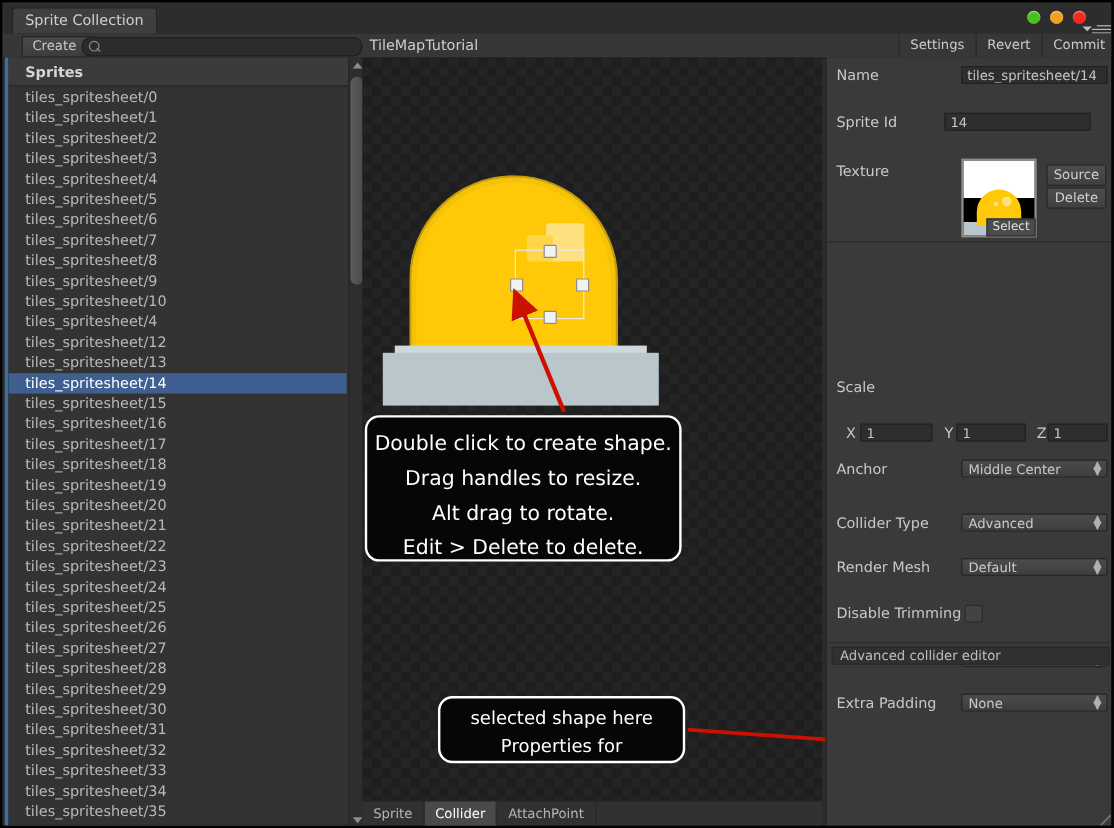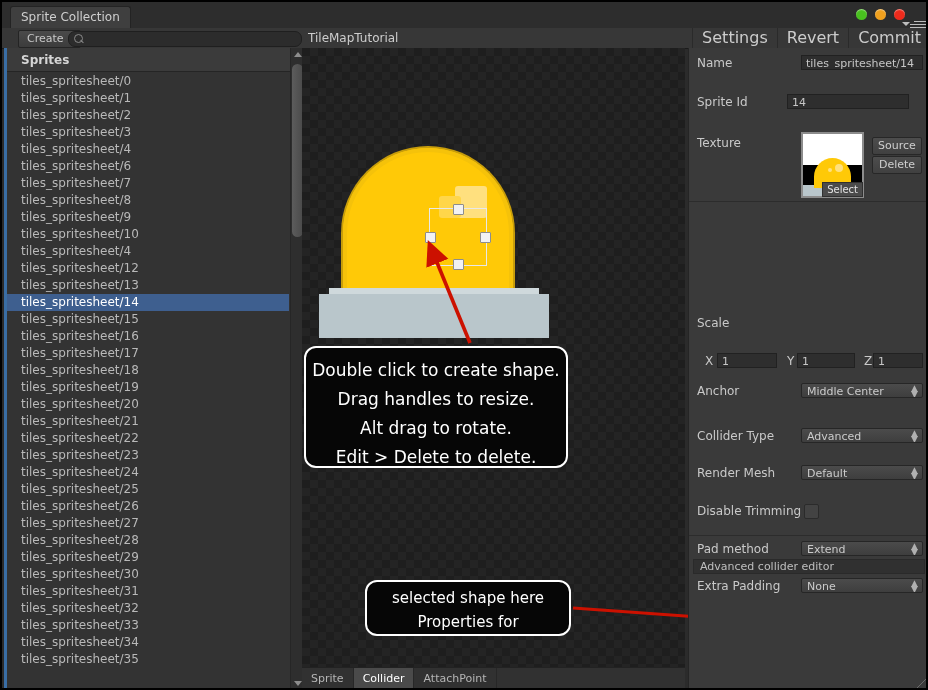--- a/index.html
+++ b/index.html
@@ -81,21 +81,21 @@
     content:"";position:absolute;left:5px;top:6px;width:4px;height:1px;
     background:#8a8a8a;transform:rotate(45deg);
   }
   .doc-title{
     position:absolute;left:306px;top:3px;
     color:#cdcdcd;font-size:12px;line-height:15px;
   }
   .tb-right{position:absolute;right:0;top:0;height:20px;display:flex;}
   .tb-right .tbtn{
     height:20px;padding:0 9px;line-height:20px;
-    color:#cccccc;font-size:16px;
+    color:#cccccc;font-size:11px;
     background:#373737;border-left:1px solid #2a2a2a;
   }
 
   
   .leftpanel{
     position:absolute;left:2px;top:46px;width:296px;height:642px;
     background:#333333;
     border-left:3px solid #3a6ea5;
     box-sizing:border-box;
   }
@@ -280,21 +280,20 @@
   }
   .checkbox{
     position:absolute;left:115px;top:2px;width:13px;height:13px;
     background:#434343;border:1px solid #2b2b2b;border-radius:2px;
   }
   .ace-header{
     position:absolute;left:4px;width:232px;height:15px;
     background:#303030;border:1px solid #2a2a2a;
     color:#bfbfbf;font-size:11px;line-height:14px;padding-left:6px;
     box-sizing:border-box;
-    margin-top:20px;
   }
   .grip{
     position:absolute;right:2px;bottom:2px;width:9px;height:9px;
     background:
       linear-gradient(135deg,transparent 45%,#6a6a6a 45%,#6a6a6a 55%,transparent 55%);
   }
 </style>
 </head>
 <body>
 
@@ -336,20 +335,21 @@
   <div class="leftpanel">
     <div class="list-header">
       <span>Sprites</span>
     </div>
     <div class="list-body" id="sprite-list-body">
         <div class="sprite-row">tiles_spritesheet/0</div>
         <div class="sprite-row">tiles_spritesheet/1</div>
         <div class="sprite-row">tiles_spritesheet/2</div>
         <div class="sprite-row">tiles_spritesheet/3</div>
         <div class="sprite-row">tiles_spritesheet/4</div>
+        <div class="sprite-row">tiles_spritesheet/5</div>
         <div class="sprite-row">tiles_spritesheet/6</div>
         <div class="sprite-row">tiles_spritesheet/7</div>
         <div class="sprite-row">tiles_spritesheet/8</div>
         <div class="sprite-row">tiles_spritesheet/9</div>
         <div class="sprite-row">tiles_spritesheet/10</div>
         <div class="sprite-row">tiles_spritesheet/4</div>
         <div class="sprite-row">tiles_spritesheet/12</div>
         <div class="sprite-row">tiles_spritesheet/13</div>
         <div class="sprite-row sel">tiles_spritesheet/14</div>
         <div class="sprite-row">tiles_spritesheet/15</div>

